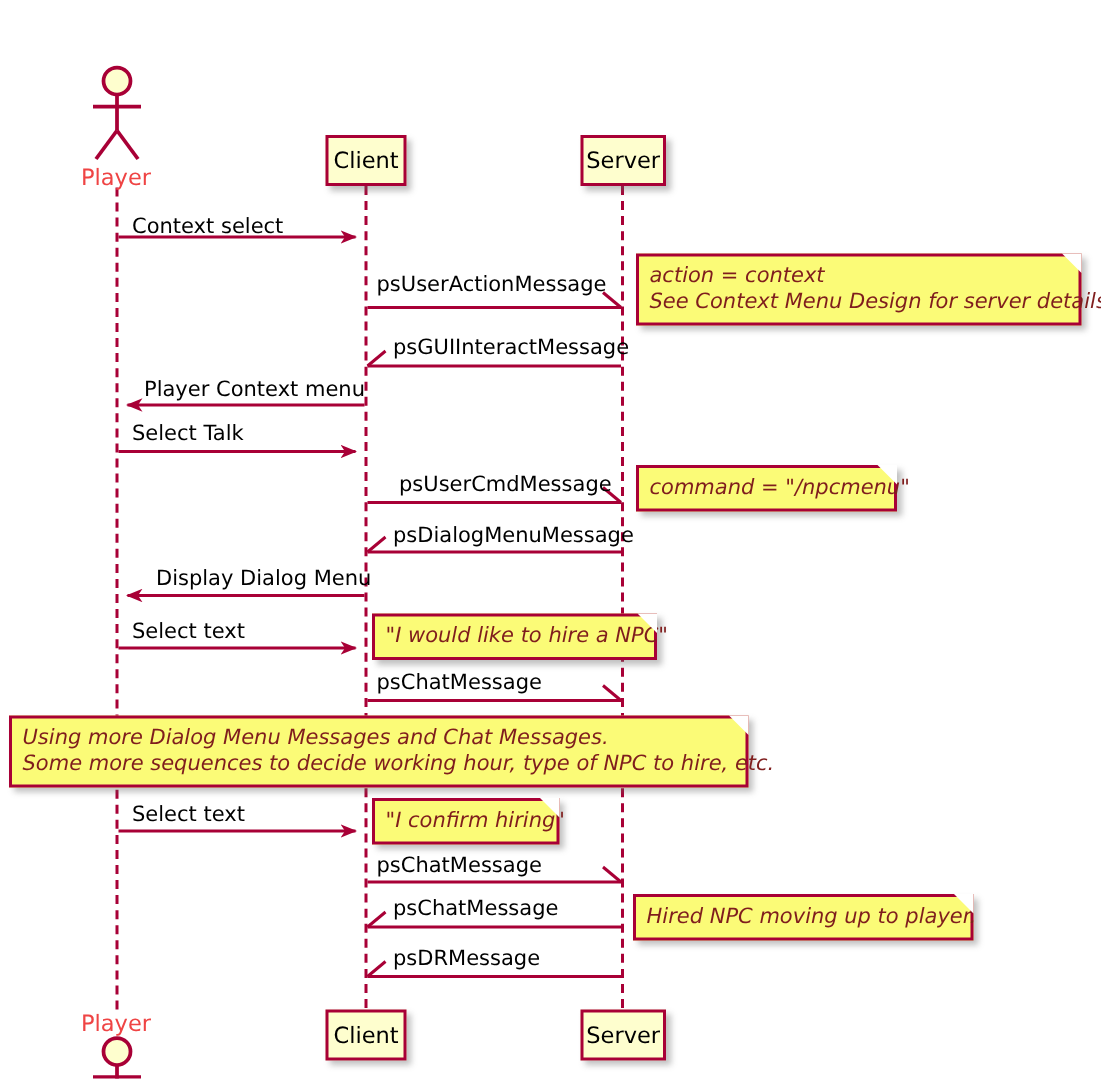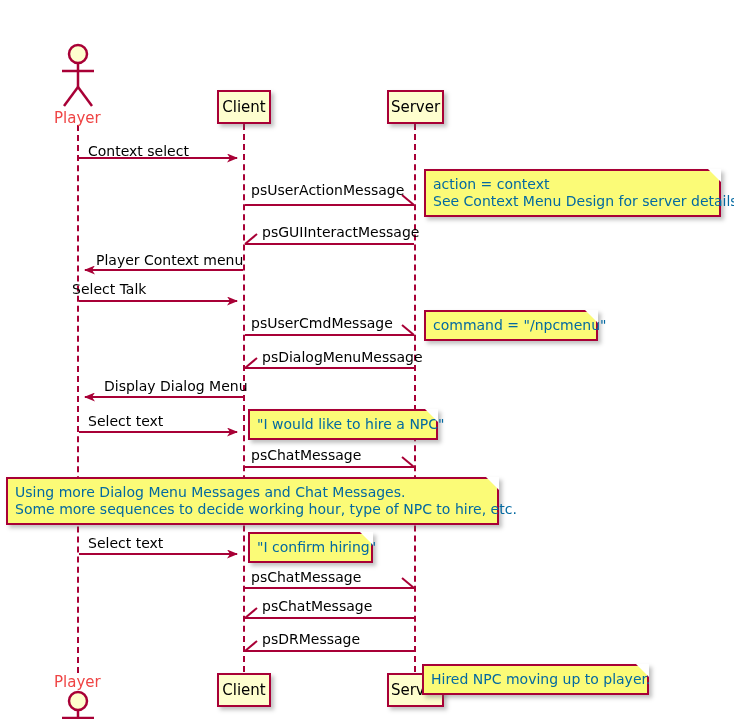--- a/index.html
+++ b/index.html
@@ -68,23 +68,24 @@
   .note {
     position: absolute;
     box-sizing: border-box;
     background: #FBFB77;
     border: 2px solid #A80036;
     box-shadow: 3px 3px 4px rgba(100,100,100,0.40);
     padding: 5px 8px 5px 7px;
   }
   .note-line {
     font-size: 14px;
-    color: #0369a1;
+    color: #7f1d1d;
     line-height: 17px;
     white-space: nowrap;
+    font-style: italic;
   }
   .note-fold2 {
     position: absolute;
     top: -2px;
     right: -2px;
     width: 0; height: 0;
     border-left: 13px solid transparent;
     border-top: 13px solid #FFFFFF;
   }
 </style>
@@ -202,22 +203,22 @@
     <span class="pbox-label">Server</span>
   </div>
 
   <div class="actor-label" style="left:54px; top:69px;">Player</div>
   <div class="actor-label" style="left:54px; top:633px;">Player</div>
 
   <div class="msg-label" style="left:88px; top:104px;">Context select</div>
   <div class="msg-label" style="left:262px; top:185px;">psGUIInteractMessage</div>
   <div class="msg-label" style="left:251px; top:143px;">psUserActionMessage</div>
   <div class="msg-label" style="left:96px; top:213px;">Player Context menu</div>
-  <div class="msg-label" style="left:72px; top:242px;">Select Talk</div>
-  <div class="msg-label" style="left:251px; top:276px;">psUserCmdMessage</div>
+  <div class="msg-label" style="left:88px; top:242px;">Select Talk</div>
+  <div class="msg-label" style="left:266px; top:276px;">psUserCmdMessage</div>
   <div class="msg-label" style="left:262px; top:310px;">psDialogMenuMessage</div>
   <div class="msg-label" style="left:104px; top:339px;text-align:right;">Display Dialog Menu</div>
   <div class="msg-label" style="left:88px; top:374px;">Select text</div>
   <div class="msg-label" style="left:251px; top:408px;">psChatMessage</div>
   <div class="msg-label" style="left:88px; top:496px;">Select text</div>
   <div class="msg-label" style="left:251px; top:530px;">psChatMessage</div>
   <div class="msg-label" style="left:262px; top:559px;">psChatMessage</div>
   <div class="msg-label" style="left:262px; top:592px;text-align:right;">psDRMessage</div>
 
   <div class="note" style="left:424px; top:129px; width:297px;">
@@ -240,18 +241,18 @@
     <div class="note-fold2"></div>
     <div class="note-line">Using more Dialog Menu Messages and Chat Messages.</div>
     <div class="note-line">Some more sequences to decide working hour, type of NPC to hire, etc.</div>
   </div>
 
   <div class="note" style="left:248px; top:492px; width:125px;">
     <div class="note-fold2"></div>
     <div class="note-line">"I confirm hiring"</div>
   </div>
 
-  <div class="note" style="left:422px; top:624px; width:227px;">
+  <div class="note" style="left:422px; top:556px; width:227px;">
     <div class="note-fold2"></div>
     <div class="note-line">Hired NPC moving up to player.</div>
   </div>
 
 </div>
 
 </body></html>

